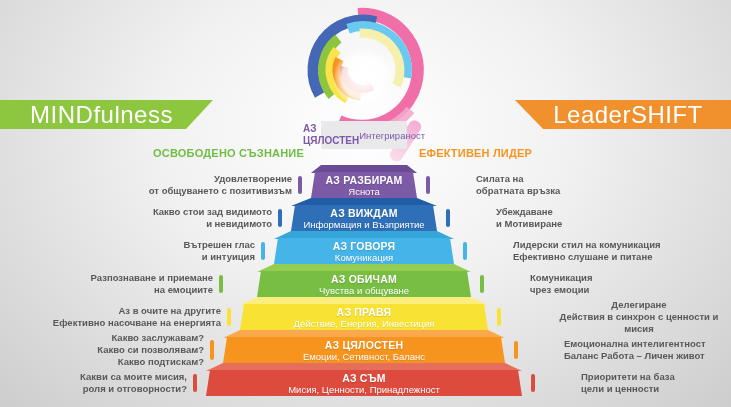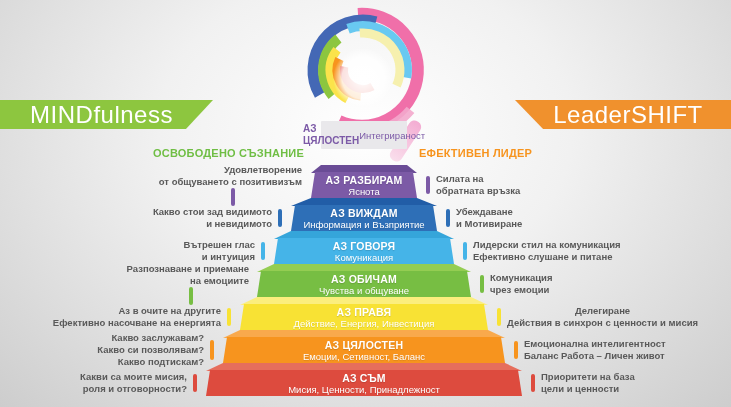--- a/index.html
+++ b/index.html
@@ -36,21 +36,21 @@
   .step-top{position:absolute;z-index:2;}
   .step-face{position:absolute;z-index:2;display:flex;flex-direction:column;align-items:center;justify-content:center;
     clip-path:polygon(4px 0,calc(100% - 4px) 0,100% 100%,0 100%);}
   .step-face .t1{color:#fff;font-size:10.5px;font-weight:bold;line-height:12px;letter-spacing:.2px;text-shadow:0 1px 1px rgba(0,0,0,.15);}
   .step-face .t2{color:#fff;font-size:9.5px;line-height:11px;text-shadow:0 1px 1px rgba(0,0,0,.12);}
   
   .note{position:absolute;display:flex;align-items:center;transform:translateY(-50%);z-index:2;
     font-size:9.5px;font-weight:600;color:#595959;line-height:12px;white-space:pre-line;}
   .note .txt{white-space:pre-line;}
   .note-left{justify-content:flex-end;text-align:right;}
-  .note-right{text-align:left;}
+  .note-right{text-align:left;gap:40px;}
   .tick{width:4px;height:18px;border-radius:2px;flex:0 0 auto;}
   .note-left .tick{margin-left:6px;}
   .note-right .tick{margin-right:6px;}
 </style>
 </head>
 <body>
 
 <div class="canvas">
 
   <svg style="position:absolute;left:281px;top:4px;z-index:1;" width="165" height="154" viewBox="0 0 165 154">
@@ -87,21 +87,21 @@
   <div class="top-box" style="background-color: rgb(233, 232, 235); color: rgb(124, 90, 167);">
     <div class="t1">АЗ ЦЯЛОСТЕН</div>
     <div class="t2">Интегрираност</div>
   </div>
 
   <div class="step-top" style="left: 311px; top: 165px; width: 106px; height: 8px; clip-path: polygon(10px 0px, 96px 0px, 100% 100%, 0px 100%); background-color: rgb(106, 76, 150);"></div>
   <div class="step-face" style="left: 311px; top: 172px; width: 106px; height: 26px; background-color: rgb(124, 90, 166);">
     <div class="t1">АЗ РАЗБИРАМ</div>
     <div class="t2">Яснота</div>
   </div>
-  <div class="note note-left" style="top:185px;right:429px;flex-direction:column;">
+  <div class="note note-left" style="top:185px;right:429px;">
     <span class="txt">Удовлетворение
 от общуването с позитивизъм</span>
     <span class="tick" style="background-color: rgb(124, 90, 166);"></span>
   </div>
   <div class="note note-right" style="top:185px;left:426px;">
     <span class="tick" style="background-color: rgb(124, 90, 166);"></span>
     <span class="txt">Силата на
 обратната връзка</span>
   </div>
 
@@ -135,21 +135,21 @@
     <span class="tick" style="background-color: rgb(69, 180, 232);"></span>
     <span class="txt">Лидерски стил на комуникация
 Ефективно слушане и питане</span>
   </div>
 
   <div class="step-top" style="left: 257px; top: 264px; width: 214px; height: 8px; clip-path: polygon(17px 0px, 197px 0px, 100% 100%, 0px 100%); background-color: rgb(148, 205, 82);"></div>
   <div class="step-face" style="left: 257px; top: 271px; width: 214px; height: 26px; background-color: rgb(119, 190, 67);">
     <div class="t1">АЗ ОБИЧАМ</div>
     <div class="t2">Чувства и общуване</div>
   </div>
-  <div class="note note-left" style="top:284px;right:482px;flex-direction:column;">
+  <div class="note note-left" style="top:284px;right:508px;">
     <span class="txt">Разпознаване и приемане
 на емоциите</span>
     <span class="tick" style="background-color: rgb(119, 190, 67);"></span>
   </div>
   <div class="note note-right" style="top:284px;left:480px;">
     <span class="tick" style="background-color: rgb(119, 190, 67);"></span>
     <span class="txt">Комуникация
 чрез емоции</span>
   </div>
 

